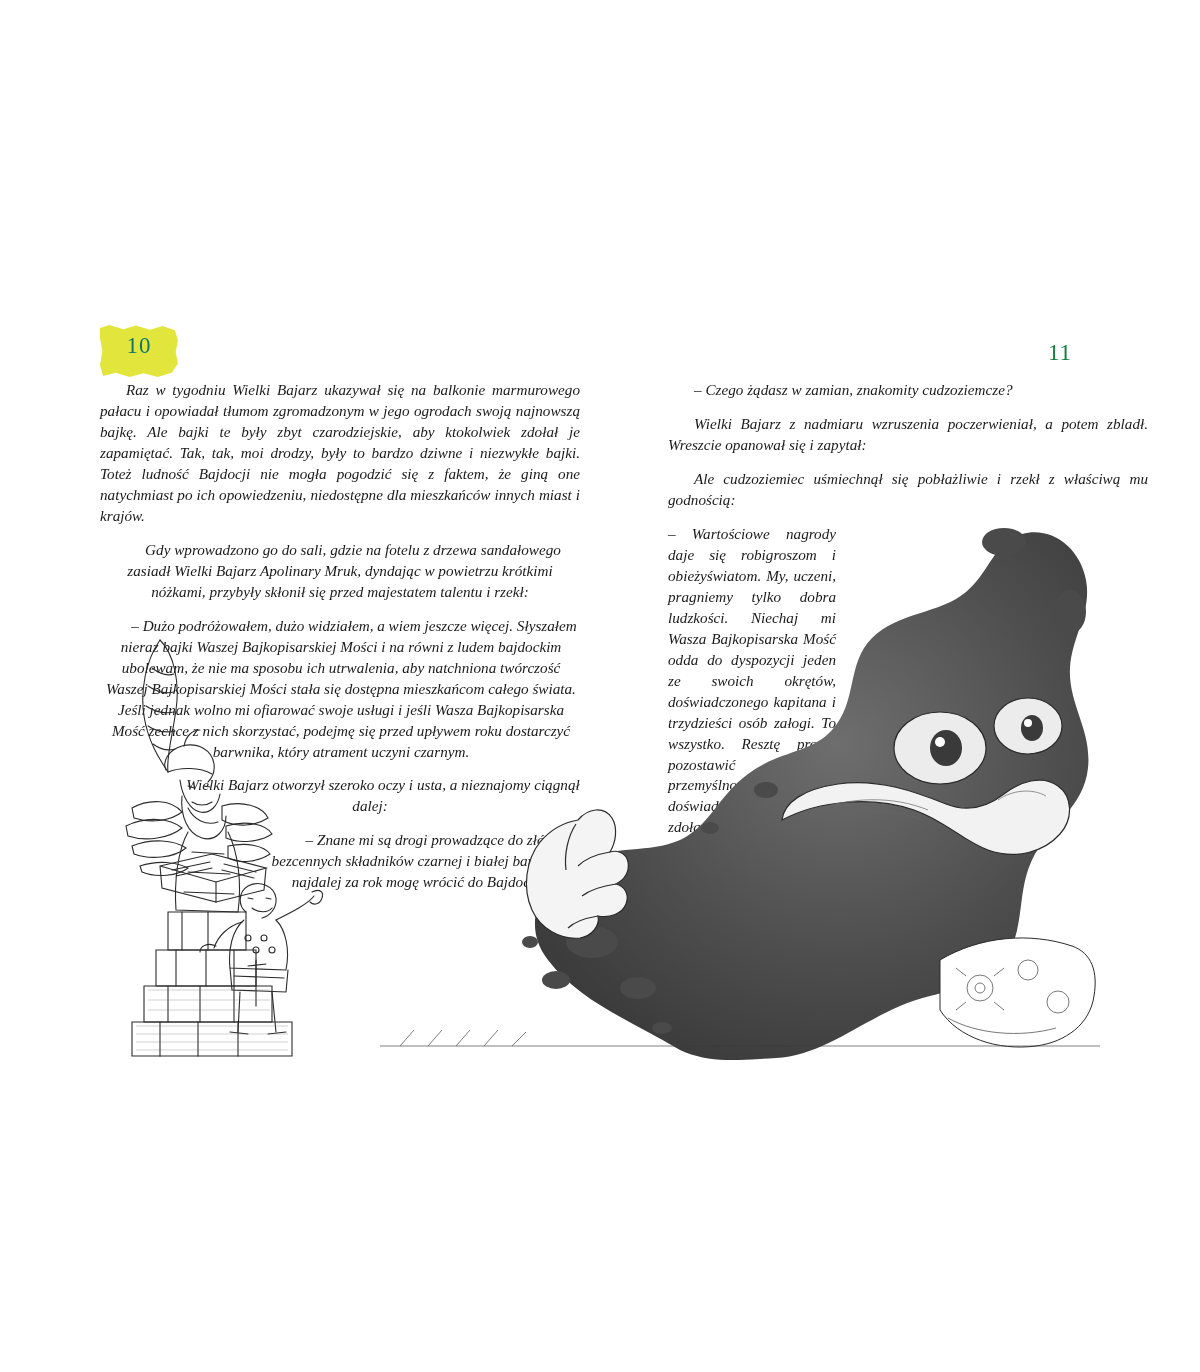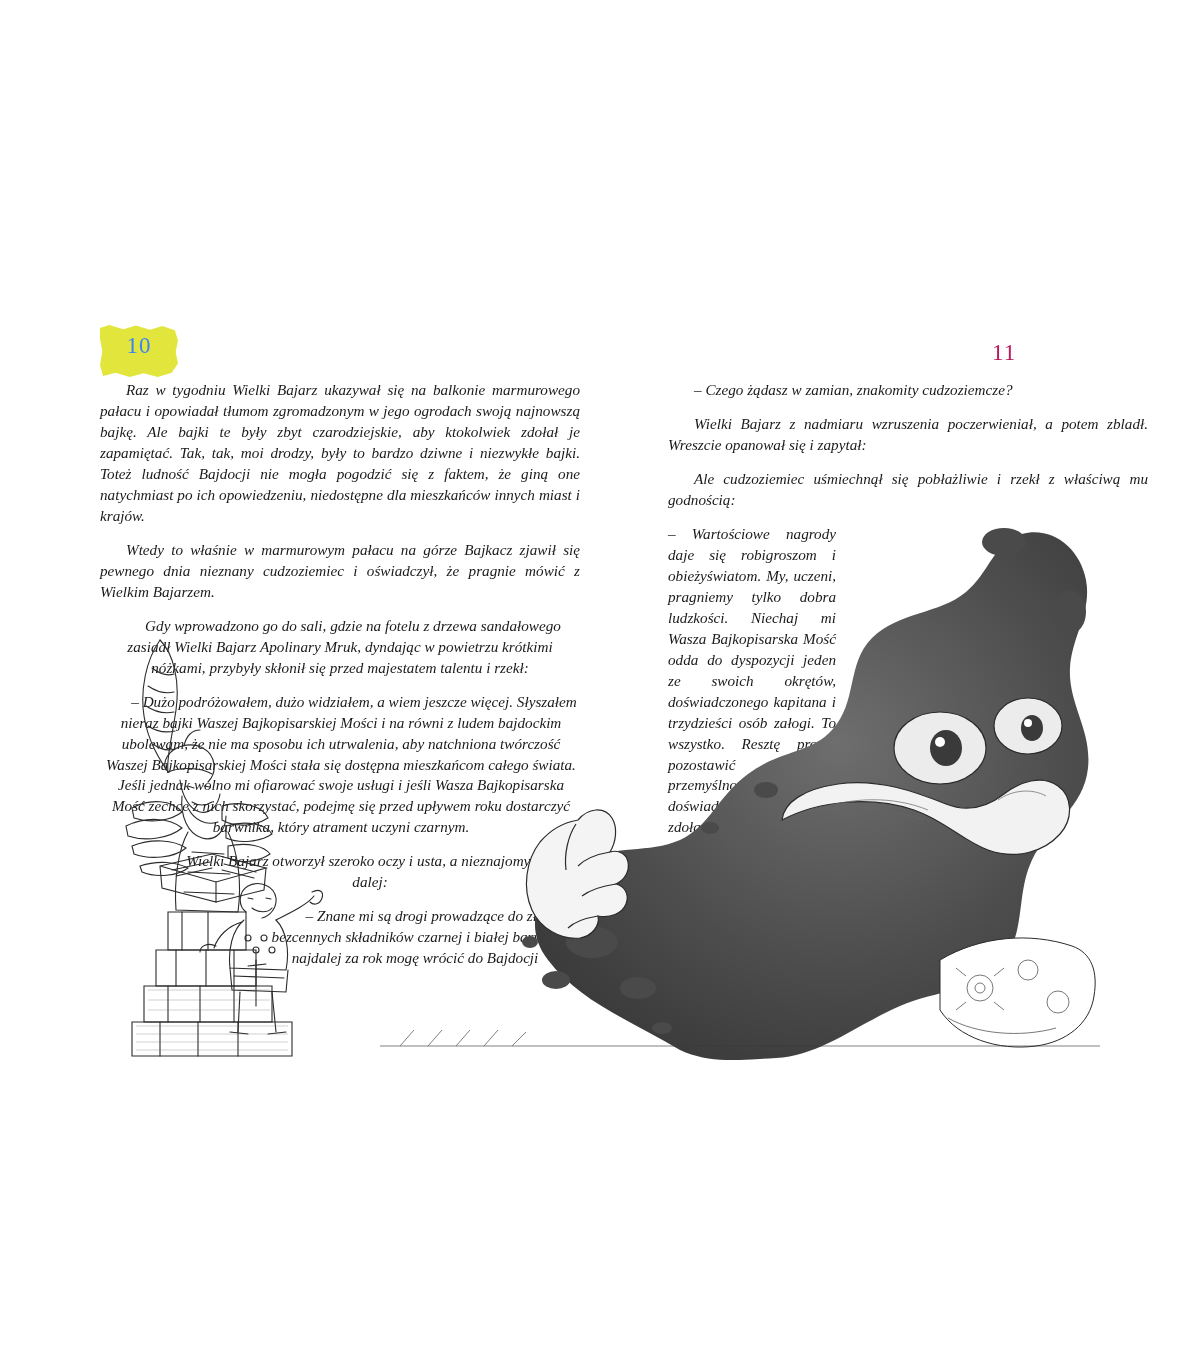--- a/index.html
+++ b/index.html
@@ -54,32 +54,32 @@
   }
   .folio-left .num {
     position: absolute;
     left: 0; top: 8px;
     width: 78px;
     text-align: center;
     font-size: 23px;
     font-family: "Liberation Serif", serif;
     font-variant: small-caps;
     letter-spacing: 1px;
-    color: #3b82f6;
+    color: #0f766e;
   }
   .folio-right {
     position: absolute;
-    left: 992px;
+    left: 1020px;
     top: 340px;
     width: 80px;
-    text-align: left;
+    text-align: center;
     font-size: 23px;
     font-variant: small-caps;
     letter-spacing: 1px;
-    color: #be185d;
+    color: #15803d;
   }
 
   
   .col {
     position: absolute;
     top: 60px;
     width: 480px;
     font-size: 15.2px;
     line-height: 1.38;
     text-align: justify;
@@ -130,21 +130,20 @@
 <div id="spread">
 
   <div class="folio-left">
     <div class="swatch"></div>
     <div class="num">10</div>
   </div>
 
   <div class="page page-left">
     <div class="col">
       <p class="indent">Raz w tygodniu Wielki Bajarz ukazywał się na balkonie marmurowego pałacu i opowiadał tłumom zgromadzonym w jego ogrodach swoją najnowszą bajkę. Ale bajki te były zbyt czarodziejskie, aby ktokolwiek zdołał je zapamiętać. Tak, tak, moi drodzy, były to bardzo dziwne i niezwykłe bajki. Toteż ludność Bajdocji nie mogła pogodzić się z faktem, że giną one natychmiast po ich opowiedzeniu, niedostępne dla mieszkańców innych miast i krajów.</p>
-      <p class="indent">Wtedy to właśnie w marmurowym pałacu na górze Bajkacz zjawił się pewnego dnia nieznany cudzoziemiec i oświadczył, że pragnie mówić z Wielkim Bajarzem.</p>
       <p class="indent ragged-right" style="width:480px;">Gdy wprowadzono go do sali, gdzie na fotelu z drzewa sandałowego zasiadł Wielki Bajarz Apolinary Mruk, dyndając w powietrzu krótkimi nóżkami, przybyły skłonił się przed majestatem talentu i rzekł:</p>
       <p class="indent ragged-right" style="width:478px; margin-left:2px;">– Dużo podróżowałem, dużo widziałem, a wiem jeszcze więcej. Słyszałem nieraz bajki Waszej Bajkopisarskiej Mości i na równi z ludem bajdockim ubolewam, że nie ma sposobu ich utrwalenia, aby natchniona twórczość Waszej Bajkopisarskiej Mości stała się dostępna mieszkańcom całego świata. Jeśli jednak wolno mi ofiarować swoje usługi i jeśli Wasza Bajkopisarska Mość zechce z nich skorzystać, podejmę się przed upływem roku dostarczyć barwnika, który atrament uczyni czarnym.</p>
       <p class="indent ragged-right" style="width:420px; margin-left:60px;">Wielki Bajarz otworzył szeroko oczy i usta, a nieznajomy ciągnął dalej:</p>
       <p class="indent ragged-right" style="width:330px; margin-left:150px;">– Znane mi są drogi prowadzące do złóż bezcennych składników czarnej i białej barwy i najdalej za rok mogę wrócić do Bajdocji</p>
     </div>
   </div>
 
   <div class="folio-right">11</div>
 
   <div class="page page-right">

